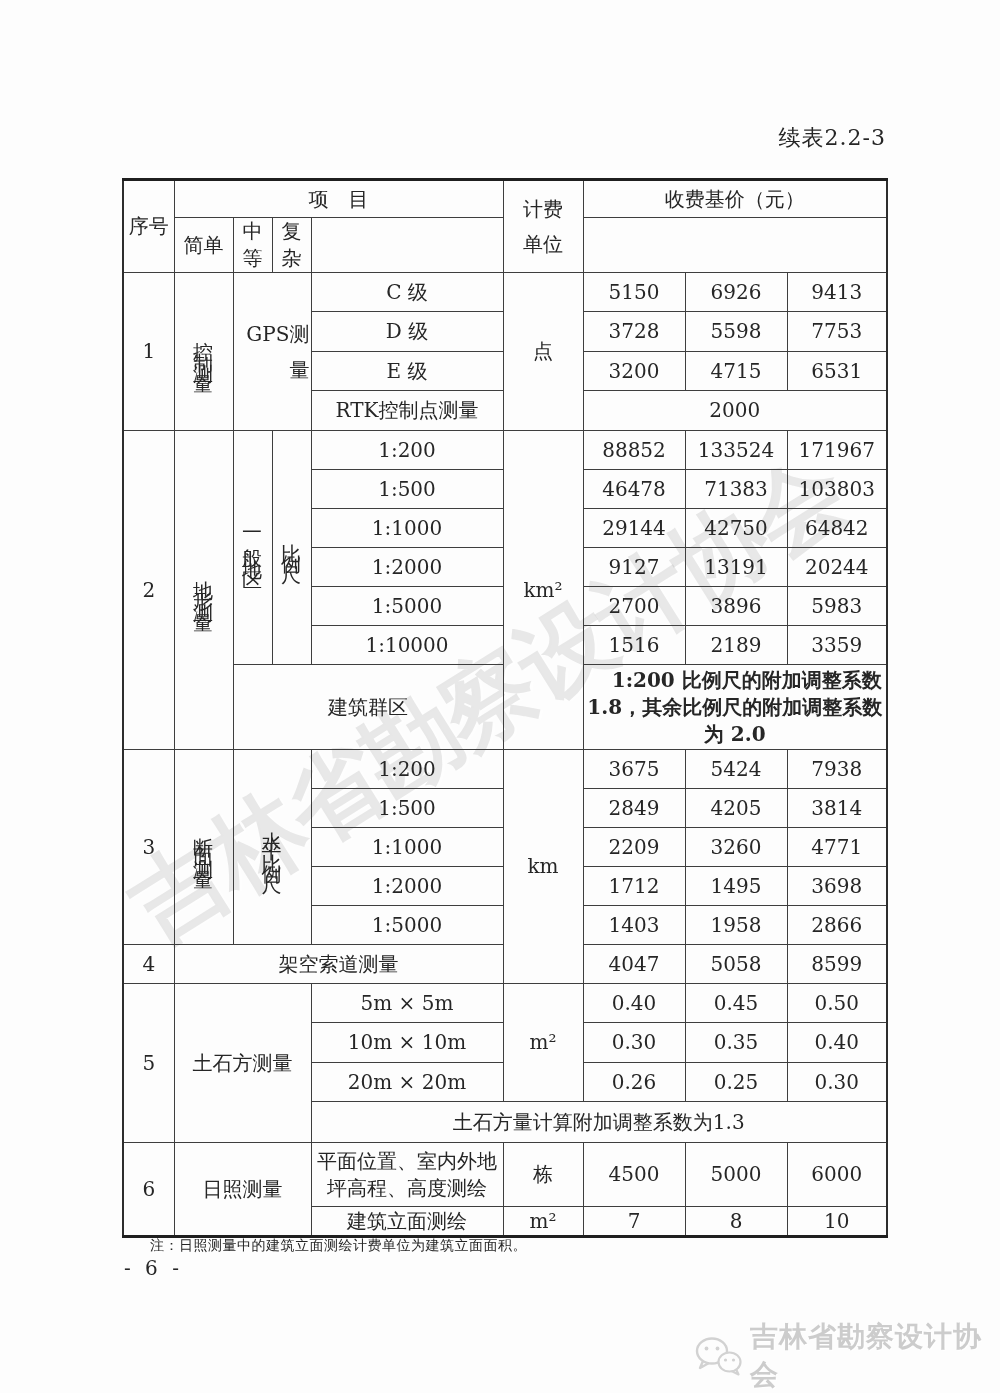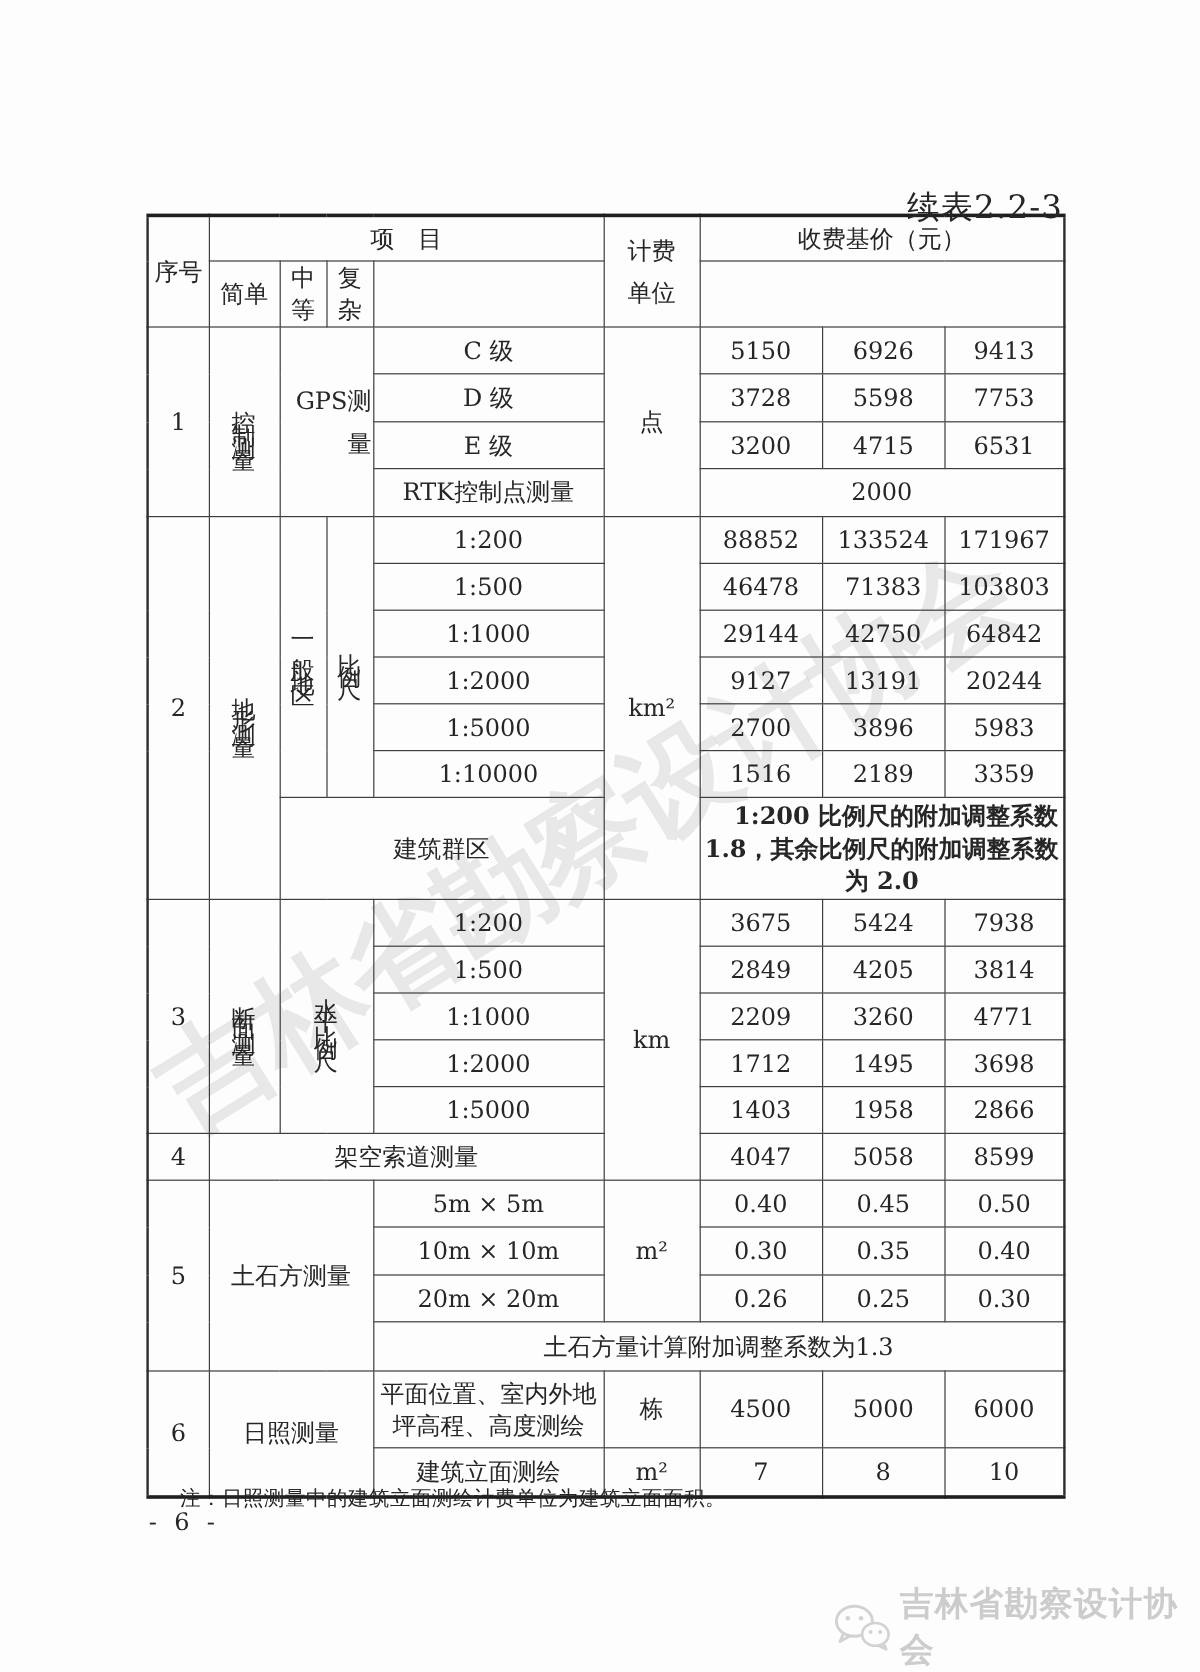--- a/index.html
+++ b/index.html
@@ -13,22 +13,22 @@
   .watermark {
     position:absolute; left:488px; top:700px;
     transform:translate(-50%,-50%) rotate(-32deg);
     font-size:94px; font-weight:bold; white-space:nowrap;
     letter-spacing:-3px;
     color:rgba(120,120,120,0.16);
     text-shadow:2px 2px 0 rgba(255,255,255,0.55);
     z-index:1; pointer-events:none;
   }
   .caption {
-    position:absolute; top:155px; right:114px;
-    font-size:27px; letter-spacing:1px; z-index:3;
+    position:absolute; top:123px; right:114px;
+    font-size:22px; letter-spacing:1px; z-index:3;
   }
   table.fee {
     position:absolute; left:122px; top:178px; width:764px;
     border-collapse:collapse; table-layout:fixed; z-index:2;
     background:transparent;
   }
   table.fee { border:2px solid #2d2d2d; border-top:3px solid #1f1f1f; border-bottom:3px solid #1f1f1f; }
   table.fee td {
     border:1px solid #3e3e3e;
     text-align:center; vertical-align:middle;
@@ -43,21 +43,21 @@
   .wrapnarrow { display:inline-block; width:46px; line-height:1.75; }
   .gps { display:inline-block; width:74px; line-height:1.8;text-align:right; }
   td.jnote {
     text-align:left; padding:4px 6px 4px 8px; text-indent:24px;
     font-size:19.5px; line-height:1.6;font-weight:bold;
   }
   td.lnote { text-align:left; padding-left:30px; }
   td.multiline { line-height:1.6; font-size:19.5px; padding:0 2px; }
   .footnote {
     position:absolute; left:150px; top:1237px;
-    font-size:17px; letter-spacing:0.5px; z-index:3;
+    font-size:14px; letter-spacing:0.5px; z-index:3;
   }
   .pageno {
     position:absolute; left:124px; top:1256px;
     font-size:20px; letter-spacing:4px; z-index:3;
   }
   .footer {
     position:absolute; left:694px; top:1318px;
     display:flex; align-items:center; gap:8px;
     color:#cccccc; z-index:3;
   }
@@ -245,21 +245,21 @@
 
     <tr style="height:64px">
       <td rowspan="2">6</td>
       <td rowspan="2" colspan="3">日照测量</td>
       <td class="multiline">平面位置、室内外地坪高程、高度测绘</td>
       <td>栋</td>
       <td>4500</td>
       <td>5000</td>
       <td>6000</td>
     </tr>
-    <tr style="height:41px">
+    <tr style="height:30px">
       <td>建筑立面测绘</td>
       <td>m²</td>
       <td>7</td>
       <td>8</td>
       <td>10</td>
     </tr>
   </tbody>
     </table>
 
   <div class="footnote">注：日照测量中的建筑立面测绘计费单位为建筑立面面积。</div>

